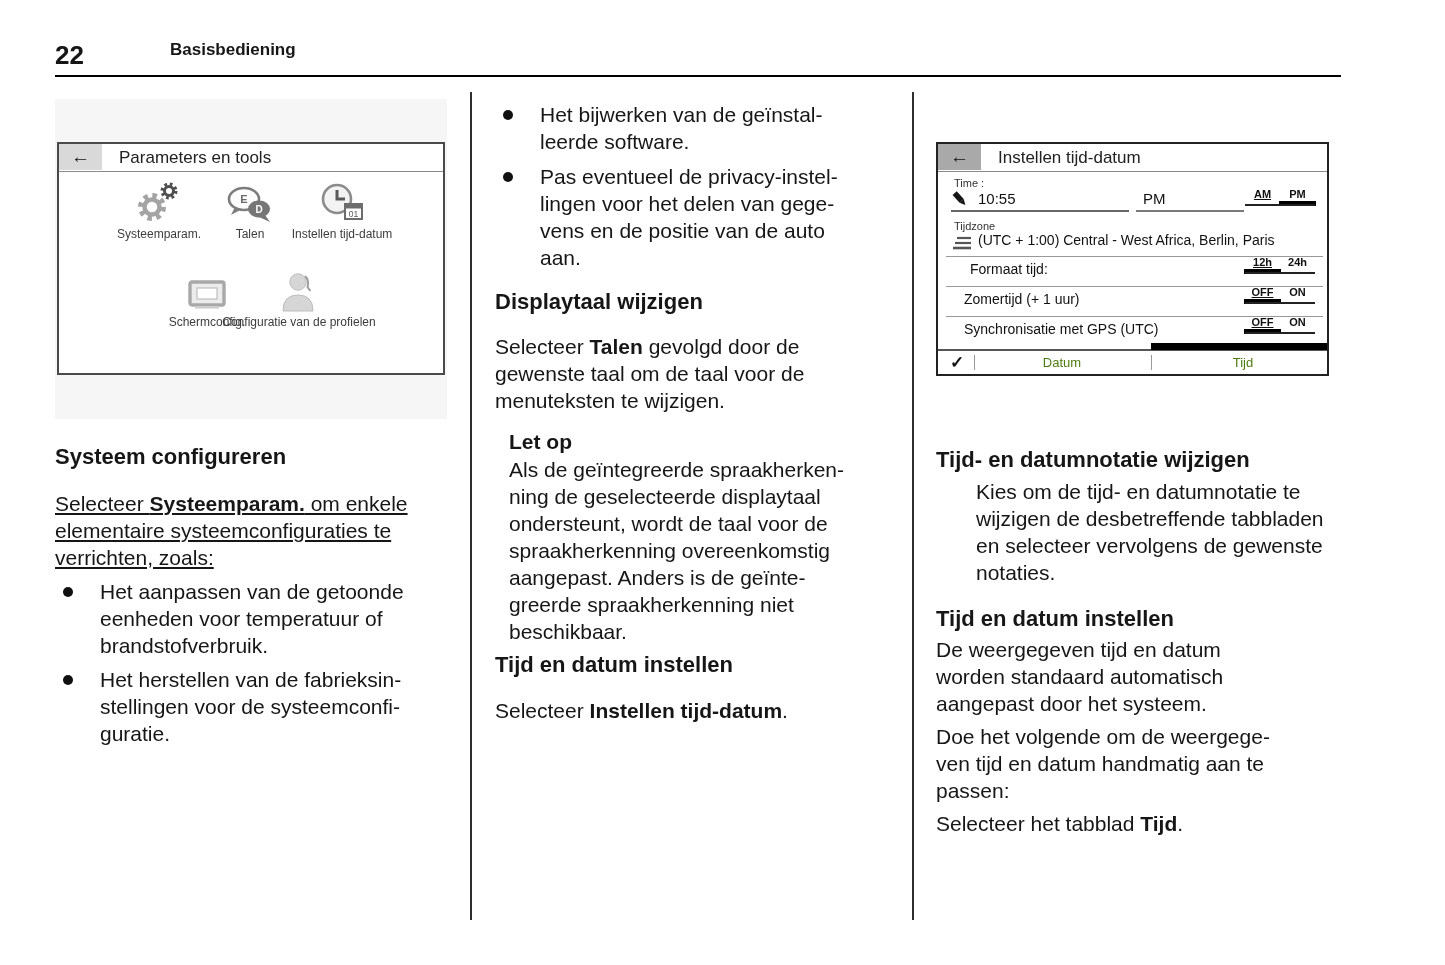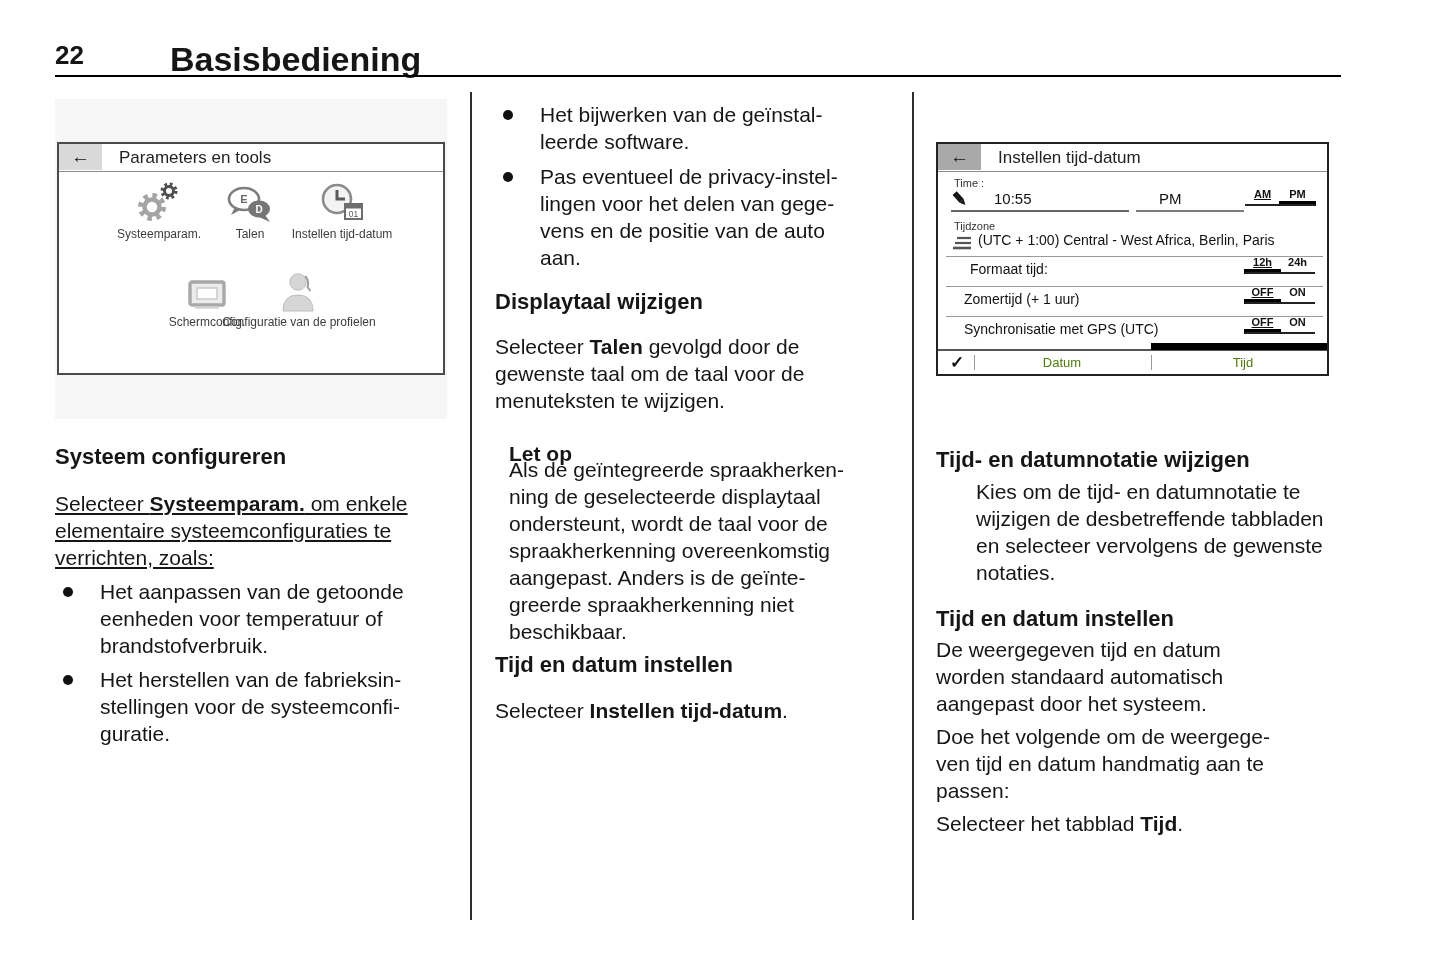--- a/index.html
+++ b/index.html
@@ -2,21 +2,21 @@
 <html><head>
 <meta charset="utf-8">
 <style>
   html,body{margin:0;padding:0;background:#fff;}
   .page{position:relative;width:1445px;height:965px;background:#fff;overflow:hidden;
         font-family:"Liberation Sans", sans-serif;color:#161616;}
   .abs{position:absolute;}
 
   
   .pagenum{position:absolute;left:55px;top:40px;font-size:26px;font-weight:bold;}
-  .pagetitle{position:absolute;left:170px;top:40px;font-size:34px;font-weight:bold;}
+  .pagetitle{position:absolute;left:170px;top:40px;font-size:17px;font-weight:bold;}
   .headrule{position:absolute;left:55px;top:75px;width:1286px;height:2px;background:#000;}
   .vdiv{position:absolute;top:92px;width:2px;height:828px;background:#2e2e2e;}
 
   
   .h2{position:absolute;font-size:22px;font-weight:bold;line-height:28px;white-space:pre-line;}
   .body{position:absolute;font-size:21px;line-height:27px;white-space:pre-line;}
   .b{font-weight:bold;}
   .bullet{position:absolute;}
   .bullet .dot{position:absolute;left:8px;top:9px;width:10px;height:10px;border-radius:50%;background:#111;}
   .bullet .btxt{position:absolute;left:45px;top:0;font-size:21px;line-height:27px;white-space:pre-line;}
@@ -33,21 +33,21 @@
   .bb1{background:#d9d9d9;}
   .bb2{background:#a9a9a9;}
   .ptitle{position:absolute;left:60px;top:4px;font-size:17px;color:#222;}
 
   .mitem{position:absolute;text-align:center;}
   .micon{height:42px;display:flex;align-items:flex-end;justify-content:center;}
   .mlabel{margin-top:3px;font-size:12px;color:#3c3c3c;}
 
   
   .slabel{position:absolute;font-size:11px;color:#333;}
-  .sval15{position:absolute;font-size:15px;color:#111;margin-left:16px;}
+  .sval15{position:absolute;font-size:15px;color:#111;}
   .sval14{position:absolute;font-size:14px;color:#111;}
   .uline{position:absolute;height:2px;background:#666;}
   .hsep{position:absolute;left:8px;width:377px;height:1px;background:#999;}
 
   .toggle{position:absolute;width:70px;height:22px;}
   .topt{position:absolute;top:0;width:35px;text-align:center;font-size:11px;font-weight:bold;color:#111;}
   .topt:first-child{left:0;text-decoration:underline;}
   .topt:nth-child(2){left:35px;}
   .tline{position:absolute;left:0;right:0;top:16px;height:2px;background:#222;}
   .topt.on::after{content:"";position:absolute;left:-1px;right:-1px;top:13px;height:5px;background:#000;}
@@ -171,21 +171,21 @@
 lingen voor het delen van gege-
 vens en de positie van de auto
 aan.</div>
   </div>
 
   <div class="h2" style="left:495px;top:288px;">Displaytaal wijzigen</div>
   <div class="body" style="left:495px;top:333px;width:410px;"><span>Selecteer </span><span class="b">Talen</span><span> gevolgd door de
 gewenste taal om de taal voor de
 menuteksten te wijzigen.</span></div>
 
-  <div class="body b" style="left:509px;top:440px;">Let op</div>
+  <div class="body b" style="left:509px;top:428px;">Let op</div>
   <div class="body" style="left:509px;top:456px;width:400px;">Als de geïntegreerde spraakherken-
 ning de geselecteerde displaytaal
 ondersteunt, wordt de taal voor de
 spraakherkenning overeenkomstig
 aangepast. Anders is de geïnte-
 greerde spraakherkenning niet
 beschikbaar.</div>
 
   <div class="h2" style="left:495px;top:651px;">Tijd en datum instellen</div>
   <div class="body" style="left:495px;top:697px;width:410px;"><span>Selecteer </span><span class="b">Instellen tijd-datum</span><span>.</span></div>

